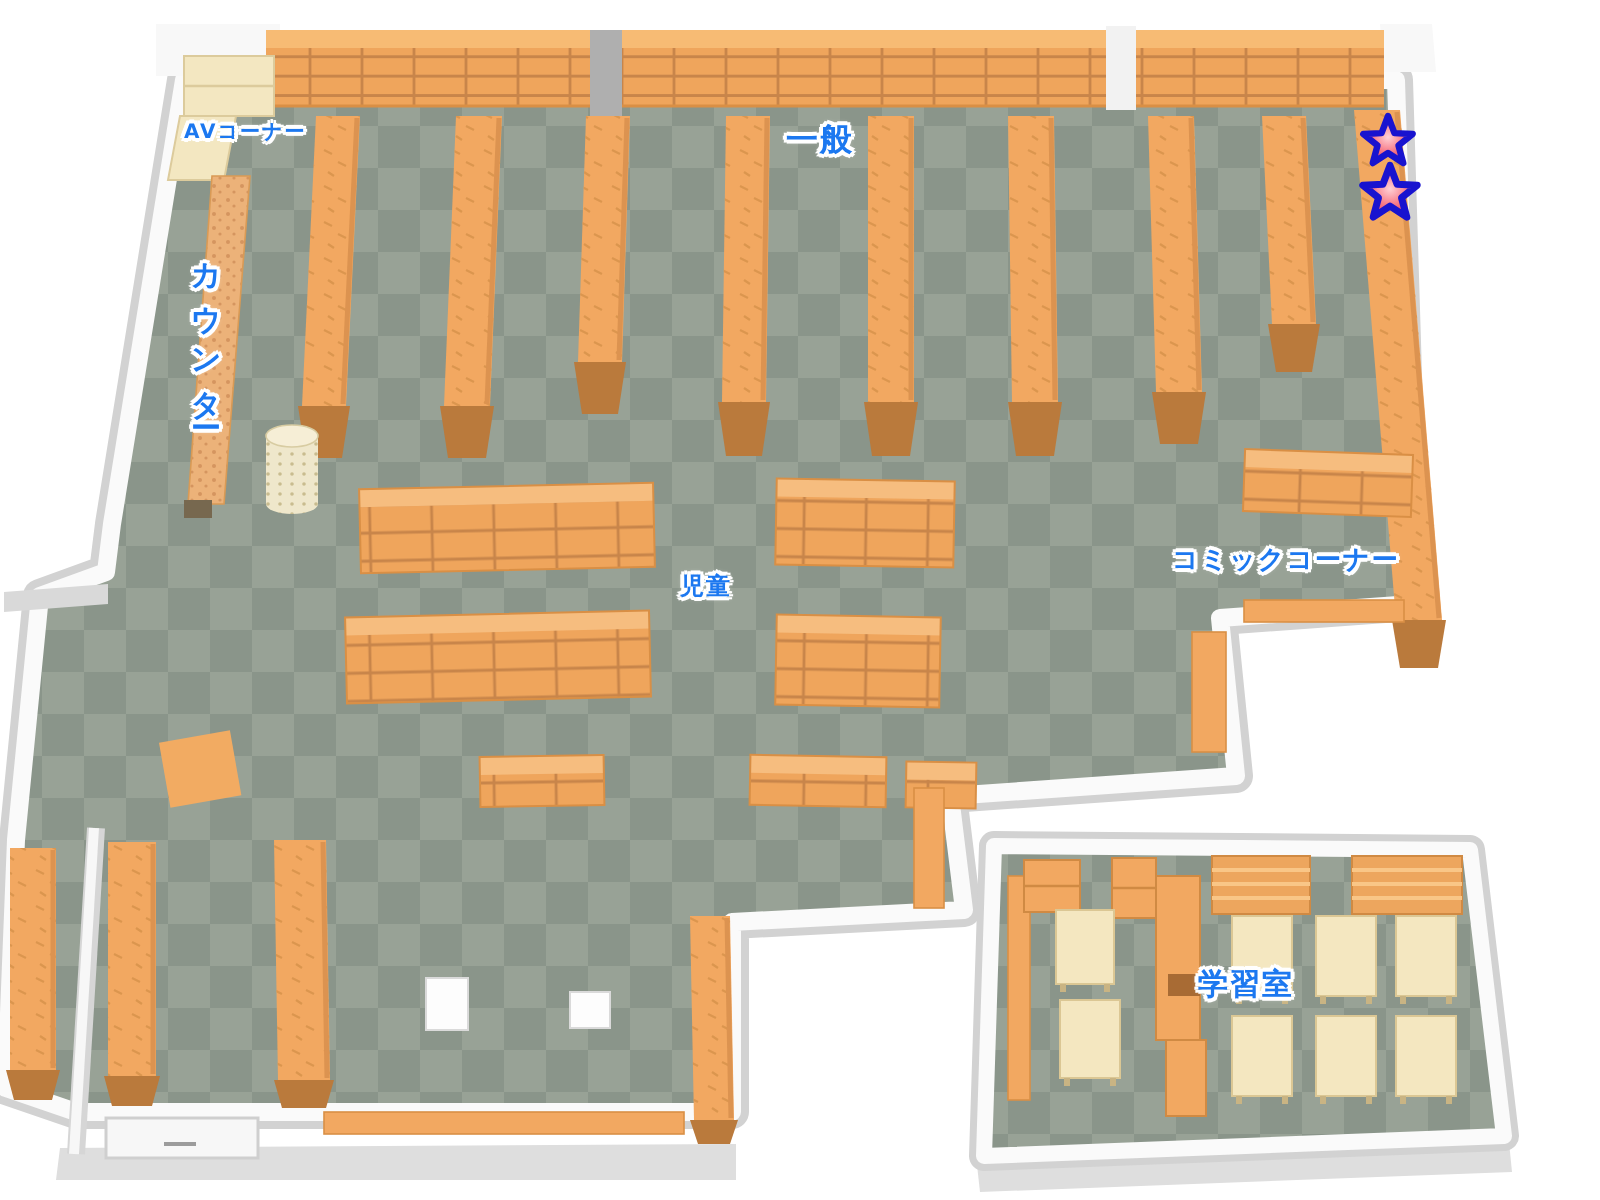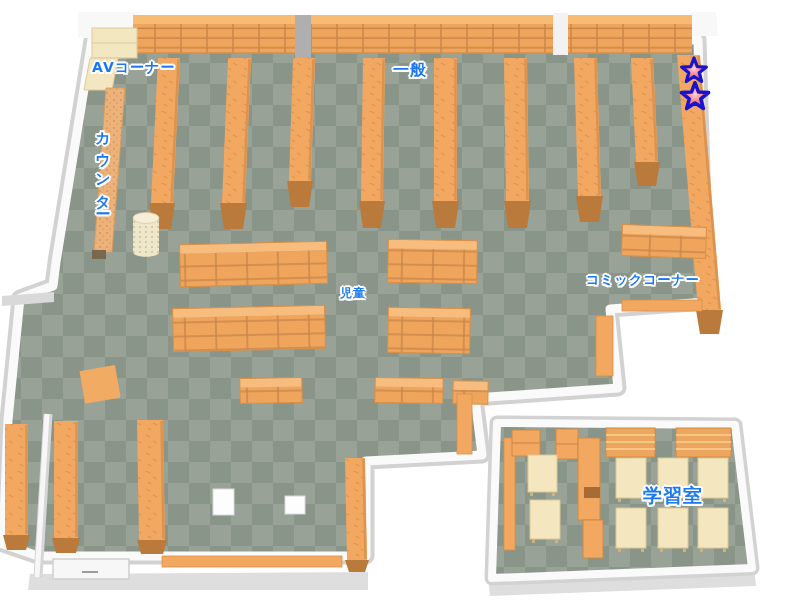--- a/index.html
+++ b/index.html
@@ -230,19 +230,19 @@
         <rect x="700" y="498" width="3" height="4" fill="#C9B483"></rect>
         <rect x="723" y="498" width="3" height="4" fill="#C9B483"></rect>
         <rect x="698" y="508" width="30" height="40" fill="#F4E7C0" stroke="#DBC794"></rect>
         <rect x="700" y="548" width="3" height="4" fill="#C9B483"></rect>
         <rect x="723" y="548" width="3" height="4" fill="#C9B483"></rect>
         <path d="M0,-13 L3.23,-4.45 L12.36,-4.02 L5.23,1.7 L7.64,10.52 L0,5.5 L-7.64,10.52 L-5.23,1.7 L-12.36,-4.02 L-3.23,-4.45 Z" transform="translate(694 71) scale(1)" fill="url(#starG)" stroke="#1813CF" stroke-width="3.2" stroke-linejoin="round"></path>
         <path d="M0,-13 L3.23,-4.45 L12.36,-4.02 L5.23,1.7 L7.64,10.52 L0,5.5 L-7.64,10.52 L-5.23,1.7 L-12.36,-4.02 L-3.23,-4.45 Z" transform="translate(695 97) scale(1.1)" fill="url(#starG)" stroke="#1813CF" stroke-width="3.2" stroke-linejoin="round"></path>
       </g>
   </svg>
 
-  <div class="map-label" style="left:92px;top:59px;font-size:14px">AVコーナー</div>
+  <div class="map-label" style="left:92px;top:59px;font-size:10px">AVコーナー</div>
   <div class="map-label vert" style="left:93px;top:121px;font-size:15px">カウンター</div>
   <div class="map-label" style="left:393px;top:60px;font-size:16px">一般</div>
   <div class="map-label" style="left:340px;top:285px;font-size:12px">児童</div>
   <div class="map-label" style="left:586px;top:271px;font-size:13px">コミックコーナー</div>
-  <div class="map-label" style="left:643px;top:483px;font-size:19px">学習室</div>
+  <div class="map-label" style="left:599px;top:483px;font-size:15px">学習室</div>
 </div>
 
 </body></html>

